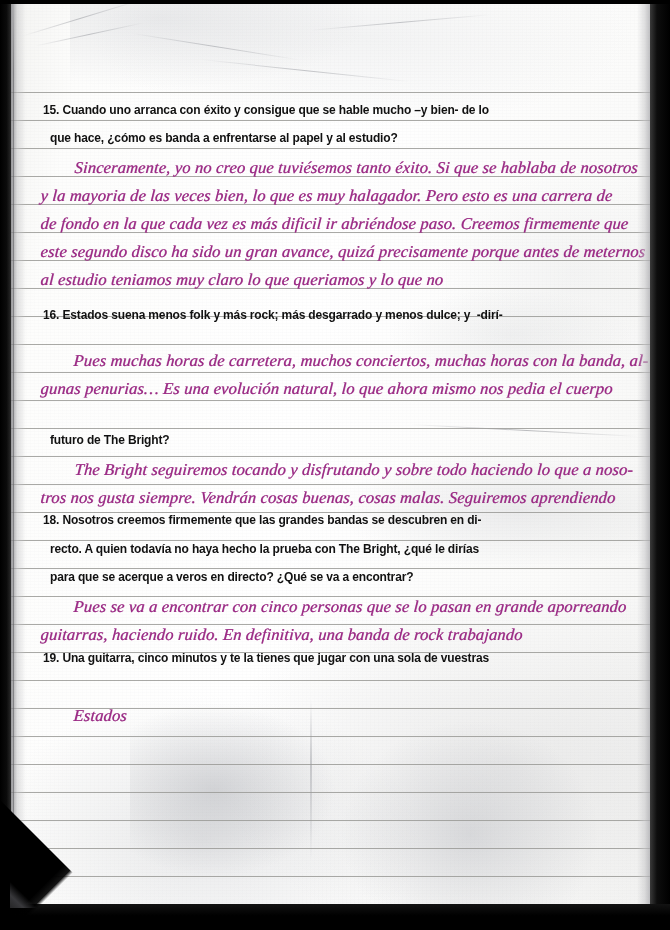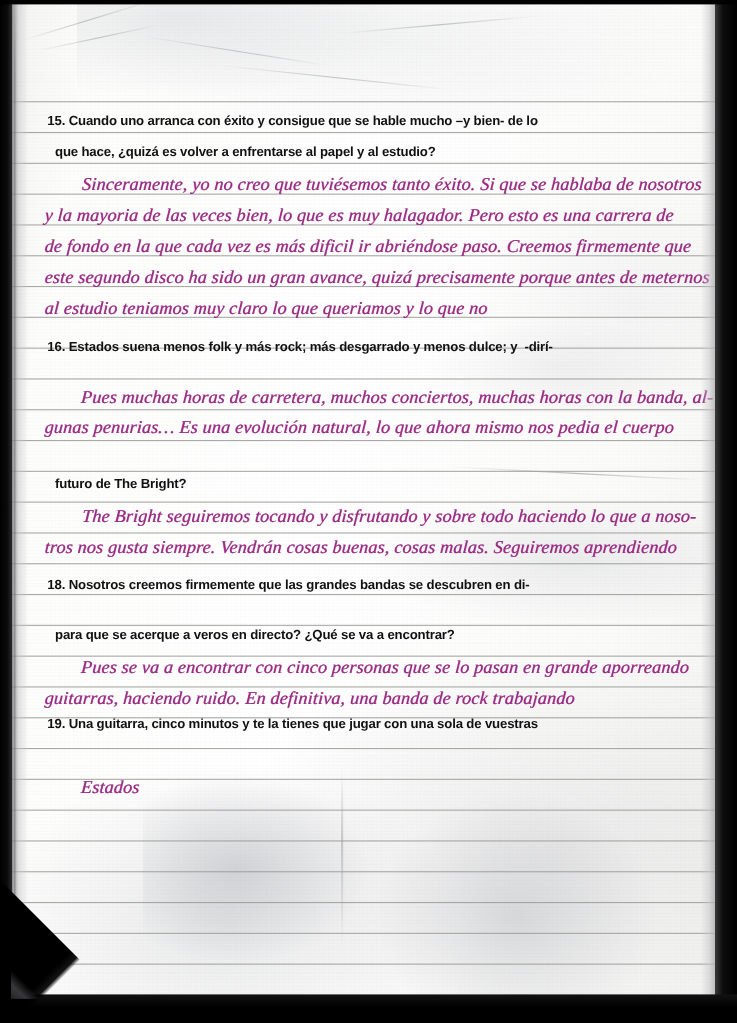--- a/index.html
+++ b/index.html
@@ -230,33 +230,34 @@
         <div class="rule" style="top: 736px;"></div>
         <div class="rule" style="top: 764px;"></div>
         <div class="rule" style="top: 792px;"></div>
         <div class="rule" style="top: 820px;"></div>
         <div class="rule" style="top: 848px;"></div>
         <div class="rule" style="top: 876px;"></div>
       </div>
 
     <div class="content" id="content">
         <div class="line q" style="left: 33px; top: 103px;">15. Cuando uno arranca con éxito y consigue que se hable mucho –y bien- de lo</div>
-        <div class="line q" style="left: 40px; top: 131px;">que hace, ¿quizá es volver a enfrentarse al papel y al estudio?</div>
+        <div class="line q" style="left: 40px; top: 131px;">que hace, ¿cómo es banda a enfrentarse al papel y al estudio?</div>
         <div class="line a" style="left: 64px; top: 158px;">Sinceramente, yo no creo que tuviésemos tanto éxito. Si que se hablaba de nosotros</div>
         <div class="line a" style="left: 30px; top: 186px;">y la mayoria de las veces bien, lo que es muy halagador. Pero esto es una carrera de</div>
         <div class="line a" style="left: 30px; top: 214px;">de fondo en la que cada vez es más dificil ir abriéndose paso. Creemos firmemente que</div>
         <div class="line a" style="left: 30px; top: 242px;">este segundo disco ha sido un gran avance, quizá precisamente porque antes de meternos</div>
         <div class="line a" style="left: 30px; top: 270px;">al estudio teniamos muy claro lo que queriamos y lo que no</div>
         <div class="line q" style="left: 33px; top: 296px; margin-top: 12px;">16. Estados suena menos folk y más rock; más desgarrado y menos dulce; y  -dirí-</div>
         <div class="line a" style="left: 63px; top: 351px;">Pues muchas horas de carretera, muchos conciertos, muchas horas con la banda, al-</div>
         <div class="line a" style="left: 30px; top: 379px;">gunas penurias… Es una evolución natural, lo que ahora mismo nos pedia el cuerpo</div>
         <div class="line q" style="left: 40px; top: 433px;">futuro de The Bright?</div>
         <div class="line a" style="left: 64px; top: 460px;">The Bright seguiremos tocando y disfrutando y sobre todo haciendo lo que a noso-</div>
         <div class="line a" style="left: 30px; top: 488px;">tros nos gusta siempre. Vendrán cosas buenas, cosas malas. Seguiremos aprendiendo</div>
-        <div class="line q" style="left: 33px; top: 524px;">18. Nosotros creemos firmemente que las grandes bandas se descubren en di-</div>
+        <div class="line q" style="left: 33px; top: 513px;">18. Nosotros creemos firmemente que las grandes bandas se descubren en di-</div>
+        <div class="line q" style="left: 40px; top: 542px;">recto. A quien todavía no haya hecho la prueba con The Bright, ¿qué le dirías</div>
         <div class="line q" style="left: 40px; top: 570px;">para que se acerque a veros en directo? ¿Qué se va a encontrar?</div>
         <div class="line a" style="left: 63px; top: 597px;">Pues se va a encontrar con cinco personas que se lo pasan en grande aporreando</div>
         <div class="line a" style="left: 30px; top: 625px;">guitarras, haciendo ruido. En definitiva, una banda de rock trabajando</div>
         <div class="line q" style="left: 33px; top: 651px;">19. Una guitarra, cinco minutos y te la tienes que jugar con una sola de vuestras</div>
         <div class="line a" style="left: 63px; top: 706px;">Estados</div>
       </div>
 
   </div>
 
   <div class="edge-left-gray"></div>

